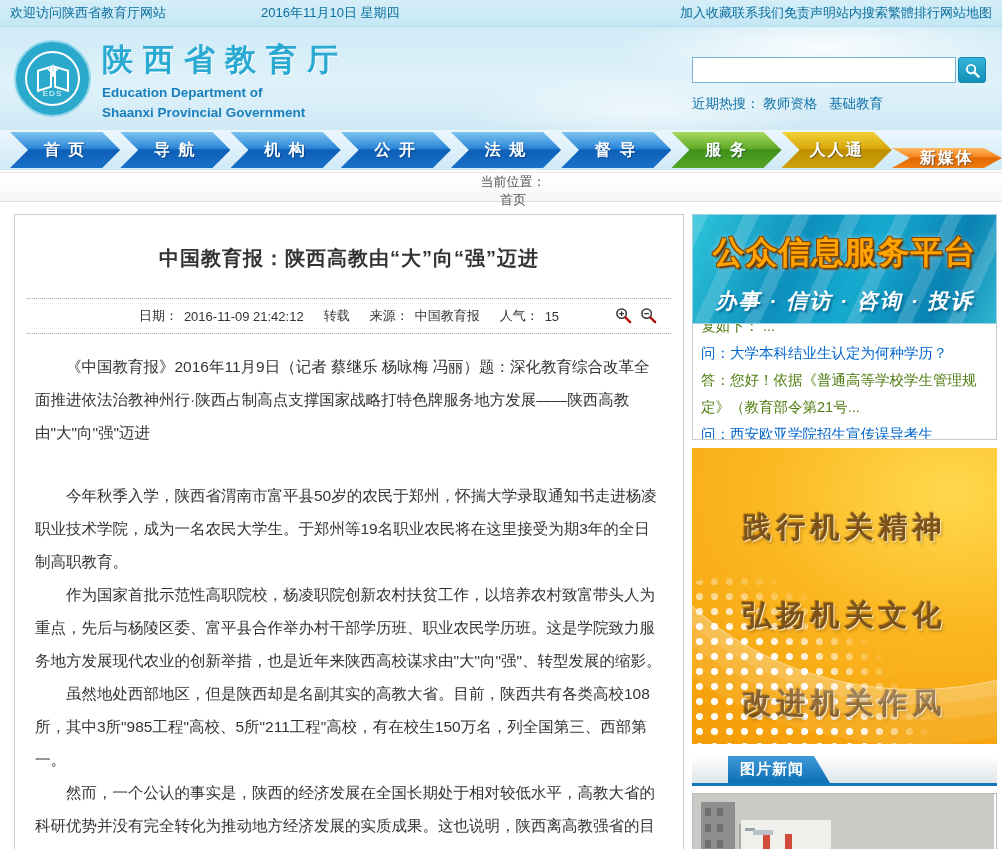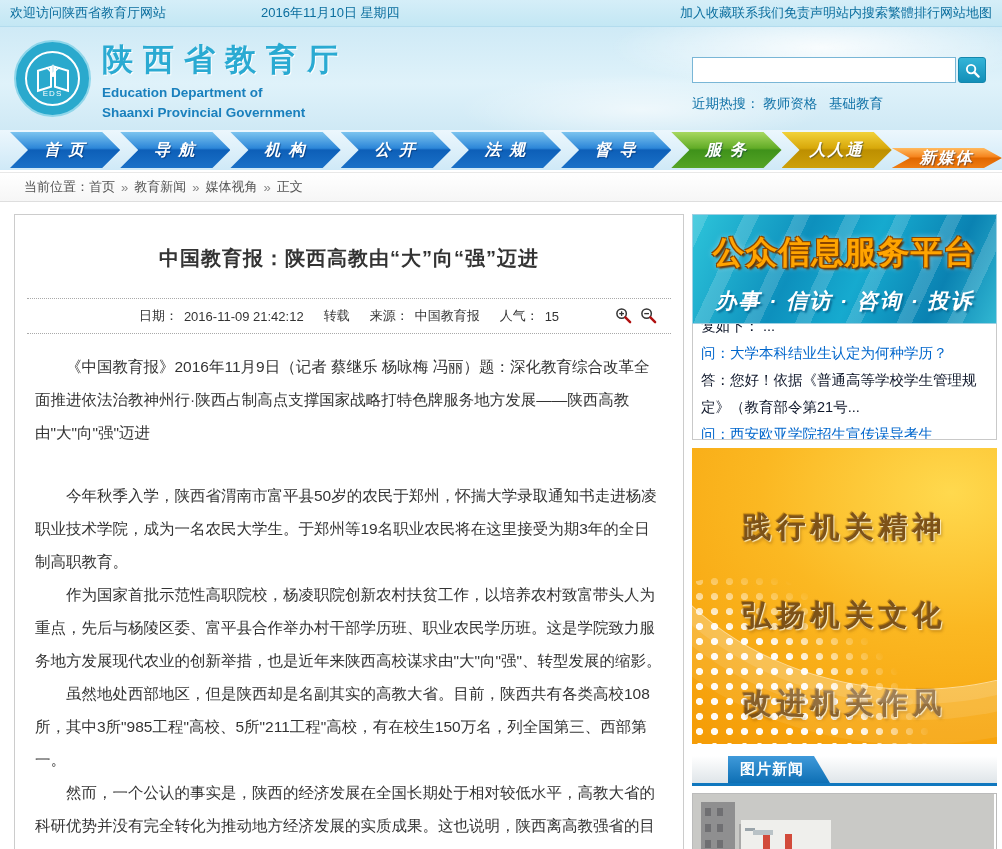--- a/index.html
+++ b/index.html
@@ -28,30 +28,30 @@
   .sitetitle .cn { font-size:31px; font-weight:bold; color:#2aaad2; letter-spacing:10px; text-shadow:1px 1px 0 #fff; }
   .sitetitle .en { font-size:13.5px; font-weight:bold; color:#1a80bd; line-height:17px; margin-top:3px; }
   .searchzone { position:absolute; right:12px; top:30px; width:298px; }
   .searchrow { display:flex; }
   .search-input { width:264px; height:26px; border:1px solid #79b6d6; background:#fff; padding:0 6px; font-size:13px; outline:none; }
   .search-btn { width:28px; height:26px; margin-left:2px; border:1px solid #1487ad; background:linear-gradient(180deg,#34b4d8,#128fb8); border-radius:3px; cursor:pointer; display:flex; align-items:center; justify-content:center; }
   .hotrow { margin-top:12px; font-size:13.5px; color:#1273a8; }
   .hotrow a { color:#1273a8; text-decoration:none; margin-right:8px; cursor:pointer; }
 
   
-  .nav { height:40px; background:linear-gradient(180deg,#ecf7fd,#cfe9f7); display:flex; padding:2px 0 2px 10px;font-style:italic; }
+  .nav { height:40px; background:linear-gradient(180deg,#ecf7fd,#cfe9f7); display:flex; padding:2px 0 2px 10px; }
   .tab { flex:1; display:flex; align-items:center; justify-content:center; color:#fff; font-size:16px; font-weight:bold; letter-spacing:2px; cursor:pointer; text-shadow:1px 1px 1px rgba(0,30,80,.45);
      clip-path:polygon(0 0, calc(100% - 18px) 0, 100% 50%, calc(100% - 18px) 100%, 0 100%, 18px 50%); }
   .tab.blue   { background:linear-gradient(180deg,#7cc4ef 0%,#2c86d8 45%,#0d5fb8 50%,#1a71c8 100%); }
   .tab.green  { background:linear-gradient(180deg,#a8d860 0%,#62ac27 45%,#3f921a 50%,#55a526 100%); }
   .tab.gold   { background:linear-gradient(180deg,#f2d23a 0%,#d8a80a 45%,#bd8f00 50%,#cea10a 100%); }
   .tab.orange { background:linear-gradient(180deg,#ffb95e 0%,#f5831c 45%,#e06700 50%,#ef7d12 100%);margin-top:16px; }
 
   
-  .breadcrumb { height:30px; margin-top:2px; background:linear-gradient(180deg,#ffffff,#f6f6f6); border-top:1px solid #e8e8e8; border-bottom:1px solid #dedede; display:flex; align-items:center; padding-left:24px; font-size:13px; color:#555; }
+  .breadcrumb { height:30px; margin-top:2px; background:linear-gradient(180deg,#ffffff,#f6f6f6); border-top:1px solid #e8e8e8; border-bottom:1px solid #dedede; display:flex; align-items:center; padding-left:24px; font-size:13px; color:#555;flex-direction:column; }
   .breadcrumb .sep { margin:0 6px; color:#888; }
   .breadcrumb a.crumb { color:#555; text-decoration:none; cursor:pointer; }
 
   
   .content { display:flex; align-items:flex-start; padding:12px 5px 0 14px; gap:8px; }
 
   
   .article-box { width:670px; background:#fff; border:1px solid #ccc; min-height:640px; }
   .article-title { text-align:center; font-size:20px; color:#333; font-weight:600; padding:30px 30px 26px; letter-spacing:1px; }
   .article-meta { position:relative; margin:0 12px; border-top:1px dotted #a9a9a9; border-bottom:1px dotted #a9a9a9; height:36px; display:flex; align-items:center; justify-content:center; font-size:13px; color:#333; gap:6px; }
@@ -67,21 +67,21 @@
      background:linear-gradient(115deg,#2dc4da 0%,#0d90bd 35%,#16aacf 55%,#0a82b2 80%,#31b7d2 100%); }
   .banner-info::before { content:""; position:absolute; inset:0;
      background:repeating-linear-gradient(115deg, rgba(255,255,255,.16) 0 14px, rgba(255,255,255,0) 14px 46px); }
   .banner-info .t1 { position:relative; text-align:center; margin-top:16px; font-size:32px; font-weight:bold; color:#ffa400; letter-spacing:1px;
      text-shadow:-1px -1px 0 #8a4500,1px -1px 0 #8a4500,-1px 1px 0 #8a4500,2px 2px 2px #5e2e00,0 0 6px rgba(255,255,255,.7); }
   .banner-info .t2 { position:relative; text-align:center; margin-top:12px; font-size:21px; font-weight:bold; font-style:italic; color:#fff; letter-spacing:2px; text-shadow:2px 2px 2px #0a6d96; }
 
   .qa-box { height:116px; border:1px solid #c9c9c9; border-top:none; background:#fff; padding:2px 8px; overflow:hidden; font-size:14.5px; line-height:27px; }
   .qa-line { display:block; white-space:normal; text-decoration:none; cursor:pointer; }
   .qa-line.q { color:#0066cc; }
-  .qa-line.a { color:#0f172a; }
+  .qa-line.a { color:#4d7c0f; }
   .qa-line:first-child { margin-top:-13px; }
 
   .banner-spirit { position:relative; height:296px; margin-top:8px; overflow:hidden; cursor:pointer;
      background:radial-gradient(ellipse 420px 300px at 85% 15%, #ffd94e 0%, #fbb822 45%, #f59d07 100%); }
   .banner-spirit::before { content:""; position:absolute; width:420px; height:380px; left:-150px; bottom:-210px; border-radius:50%;
      background-image:radial-gradient(circle, rgba(255,255,255,.95) 3.2px, rgba(255,255,255,0) 4px); background-size:15px 15px;
      -webkit-mask-image:radial-gradient(circle at 30% 70%, #000 55%, transparent 72%); mask-image:radial-gradient(circle at 30% 70%, #000 55%, transparent 72%); }
   .banner-spirit::after { content:""; position:absolute; width:600px; height:500px; right:-220px; top:-260px; border-radius:50%;
      border:1px solid rgba(255,255,255,.55); box-shadow:0 0 0 14px rgba(255,255,255,.12), 0 0 0 30px rgba(255,255,255,.10), 0 0 0 55px rgba(255,255,255,.08); }
   .banner-spirit .line { position:relative; text-align:center; font-size:29px; font-weight:bold; letter-spacing:5px; color:#7d5218; margin-top:48px;

